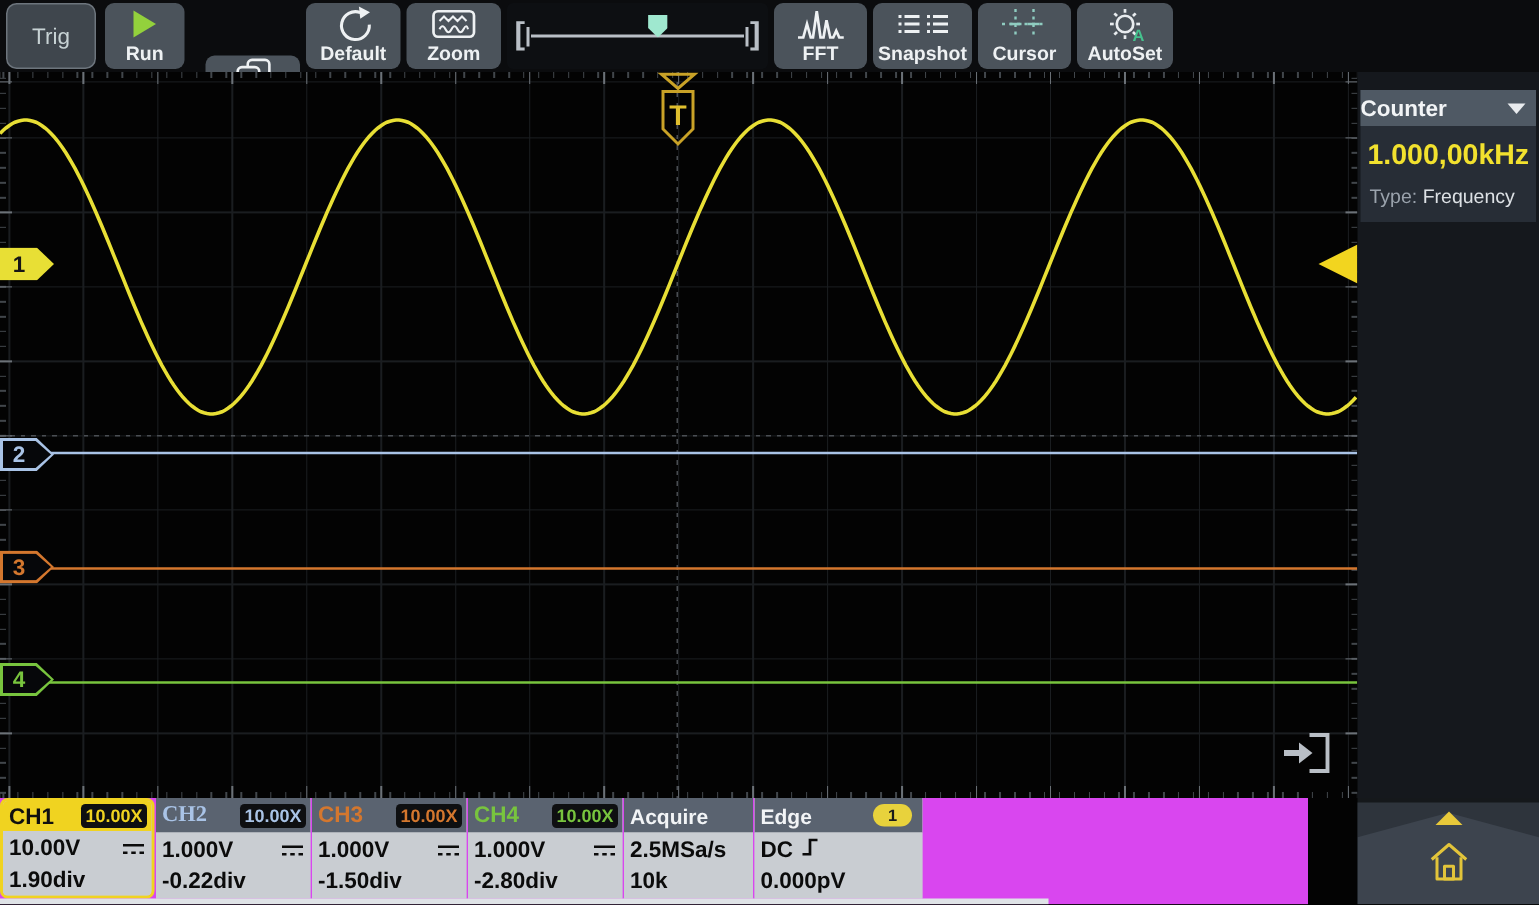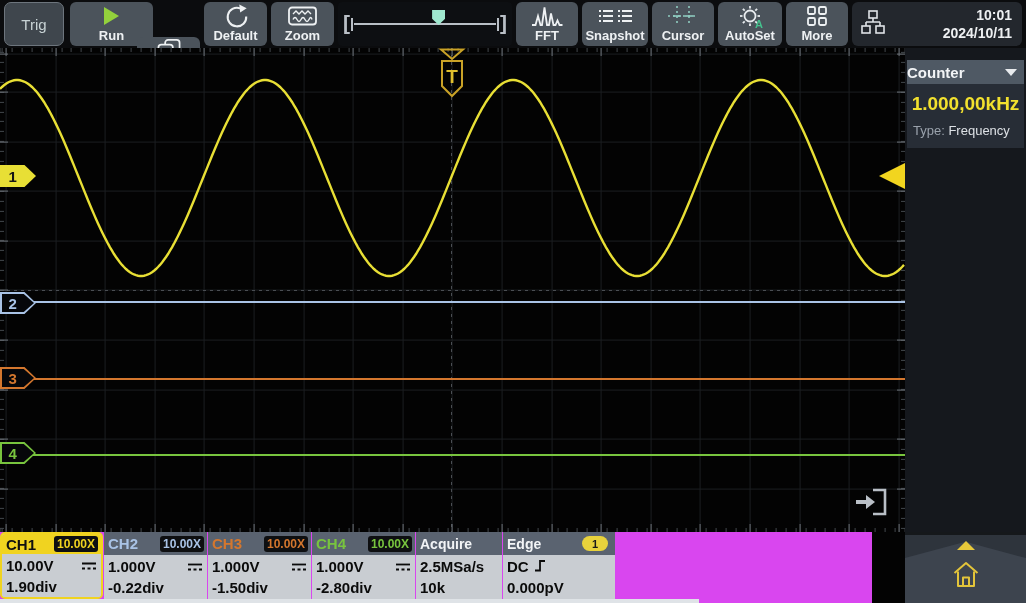--- a/index.html
+++ b/index.html
@@ -114,21 +114,21 @@
 <body>
 
 <div class="app">
 
   <div class="toolbar">
 
     <div class="trig-btn">
       <span>Trig</span>
     </div>
 
-    <div class="tbtn" style="left:70px;width:83px;">
+    <div class="tbtn" style="left:70px;width:53px;">
       <div class="ticon">
           <div class="run-triangle"></div>
         </div>
       <div class="tlabel">Run</div>
     </div>
 
     <div class="tbtn" style="left:137px;width:63px;margin-top:35px;">
       <div class="ticon">
         <svg width="26" height="25" viewBox="0 0 27 26">
           <rect x="9.5" y="2" width="15" height="17" rx="3" fill="none" stroke="#eef1f3" stroke-width="1.8"></rect>
@@ -245,50 +245,21 @@
               <line x1="6.7" y1="17.3" x2="4.9" y2="19.1"></line>
                 <line x1="17.3" y1="6.7" x2="19.1" y2="4.9"></line>
             </g>
           </svg>
           <span class="autoset-a">A</span>
         </div>
       </div>
       <div class="tlabel">AutoSet</div>
     </div>
 
-    <div class="tbtn" style="left:786px;width:62px;">
-      <div class="ticon">
-        <svg width="24" height="24" viewBox="0 0 24 24">
-          <g stroke="#eef1f3" stroke-width="1.8" fill="none">
-            <rect x="3" y="3" width="7" height="7" rx="1.5"></rect>
-            <rect x="14" y="3" width="7" height="7" rx="1.5"></rect>
-            <rect x="3" y="14" width="7" height="7" rx="1.5"></rect>
-            <rect x="14" y="14" width="7" height="7" rx="1.5"></rect>
-          </g>
-        </svg>
-      </div>
-      <div class="tlabel">More</div>
-    </div>
-
-    <div class="clock-panel">
-      <span>
-        <svg width="26" height="27" viewBox="0 0 26 27">
-          <g stroke="#dfe3e7" stroke-width="1.6" fill="none">
-            <rect x="9" y="2" width="8" height="7"></rect>
-            <path d="M13 9 V13 M6 13 H20 M6 13 V17 M20 13 V17"></path>
-            <rect x="2" y="17" width="8" height="7"></rect>
-            <rect x="16" y="17" width="8" height="7"></rect>
-          </g>
-        </svg>
-      </span>
-      <div class="clock-text">
-        <div>10:01</div>
-        <div>2024/10/11</div>
-      </div>
-    </div>
+
   </div>
 
   <div class="scope">
     <div class="grid"></div>
     <div class="center-vline"></div>
     <div class="center-hline"></div>
     <div class="ruler rt-minor"></div>
     <div class="ruler rt-major"></div>
     <div class="ruler rb-minor"></div>
     <div class="ruler rb-major"></div>
@@ -377,21 +348,21 @@
             </span>
             </div>
           <div class="vrow">
               <span>1.90div</span>
             </div>
         </div>
       </div>
 
       <div class="chblock">
         <div class="ch-head">
-          <span class="ch-name" style="color: rgb(169, 195, 230);">CH2</span>
+          <span class="ch-name" style="color: rgb(169, 195, 230); font-family: Liberation Serif, serif;">CH2</span>
           <span class="ch-badge" style="color: rgb(169, 195, 230);">10.00X</span>
         </div>
         <div class="vals">
           <div class="vrow">
               <span>1.000V</span>
             <span class="right">
               <svg width="16" height="10" viewBox="0 0 16 10">
                   <line x1="1" y1="2.5" x2="15" y2="2.5" stroke="#0b0b0b" stroke-width="1.8"></line>
                   <line x1="1" y1="7.5" x2="15" y2="7.5" stroke="#0b0b0b" stroke-width="1.8" stroke-dasharray="3 2.5"></line>
                 </svg>

